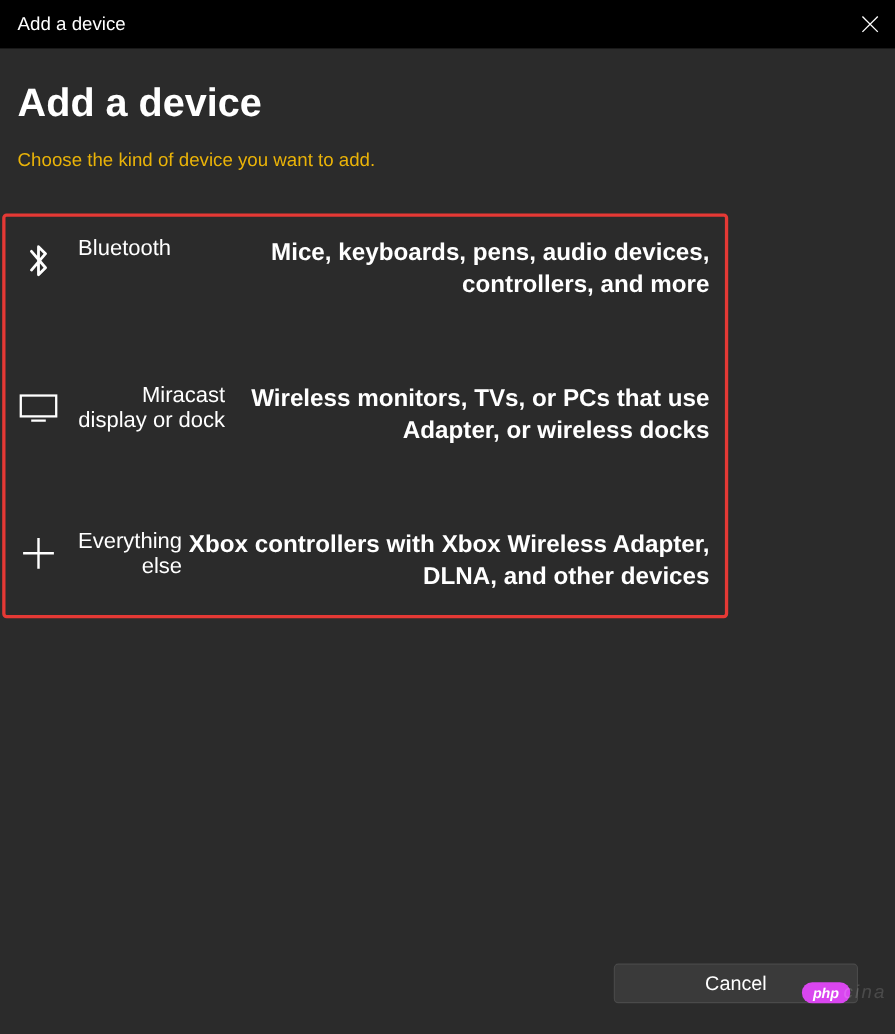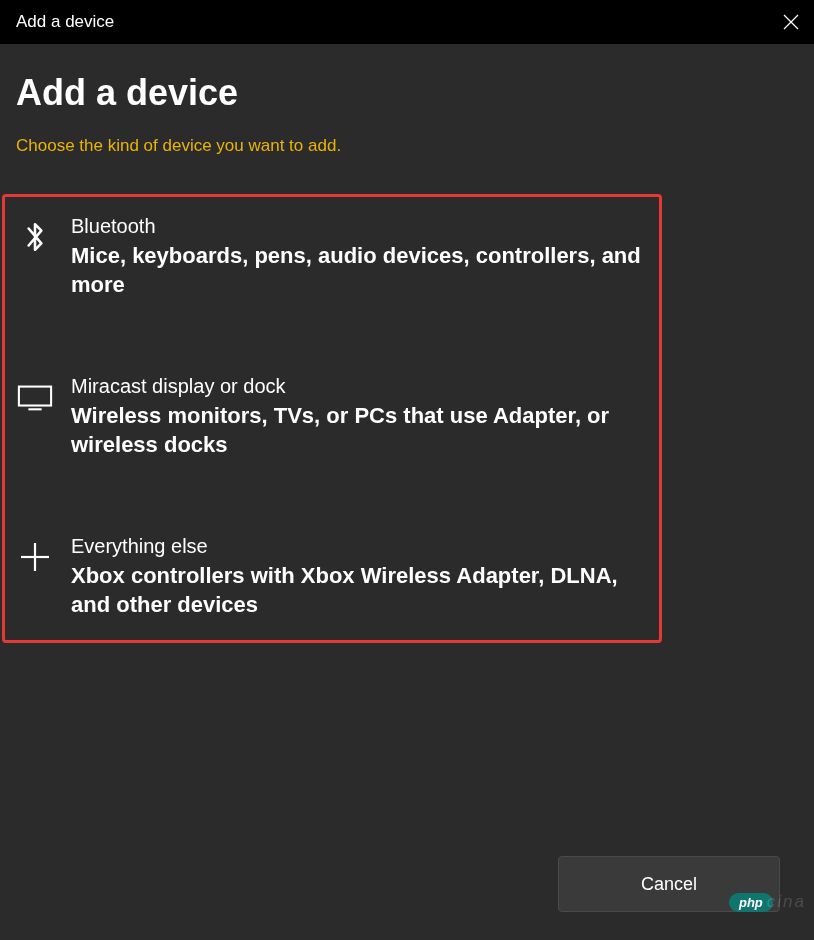--- a/index.html
+++ b/index.html
@@ -78,62 +78,63 @@
       width: 36px;
       height: 36px;
       display: flex;
       align-items: center;
       justify-content: center;
       flex-shrink: 0;
       margin-top: 4px;
     }
     .option-text {
       display: flex;
-      flex-direction: column;
+      flex-direction: row;
       gap: 4px;
+      text-align: right;
     }
     .option-title {
       font-size: 20px;
       font-weight: 400;
       color: #ffffff;
     }
     .option-desc {
       font-size: 22px;
       font-weight: 600;
       color: #ffffff;
       line-height: 1.3;
     }
     .footer {
       position: absolute;
       bottom: 28px;
       right: 34px;
     }
     .cancel-btn {
       width: 222px;
-      height: 56px;
+      height: 36px;
       background: #3a3a3a;
       border: 1px solid #4a4a4a;
       border-radius: 4px;
       color: #ffffff;
       font-size: 18px;
       font-family: inherit;
       cursor: pointer;
       display: flex;
       align-items: center;
       justify-content: center;
     }
     .watermark {
       position: absolute;
       bottom: 28px;
       right: 8px;
       display: flex;
       align-items: center;
     }
     .watermark-pill {
-      background: #0f766e;
+      background: #d946ef;
       color: #ffffff;
       font-size: 13px;
       font-weight: 600;
       padding: 2px 10px;
       border-radius: 10px;
       font-style: italic;
     }
     .watermark-text {
       color: rgba(255,255,255,0.15);
       font-size: 17px;

